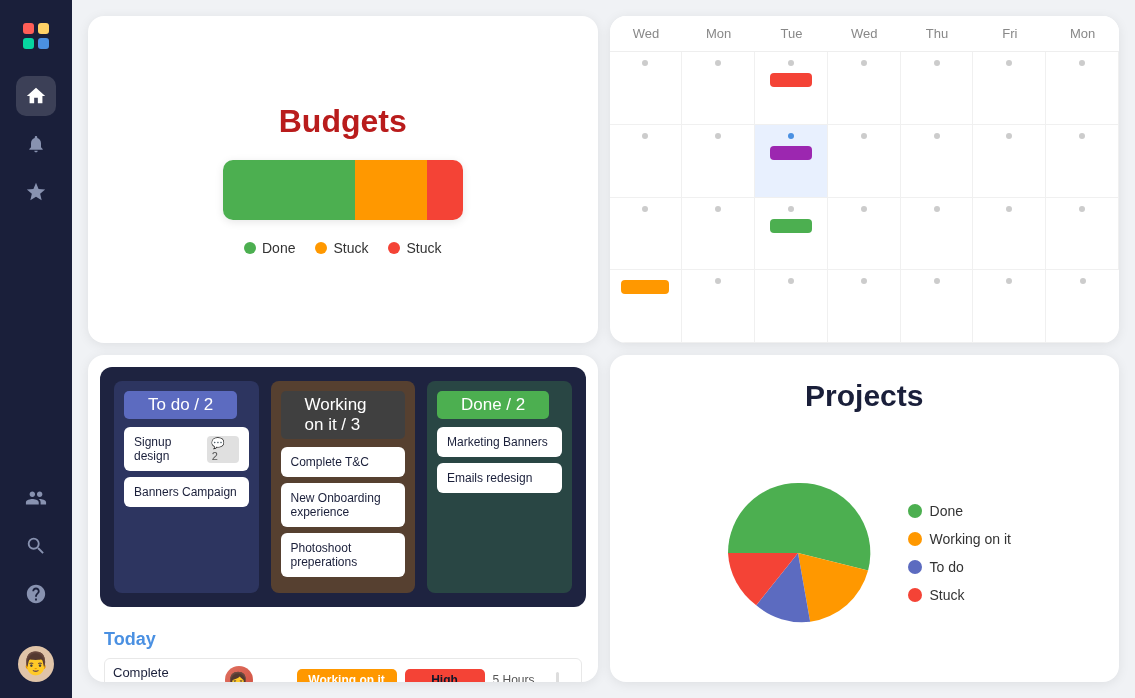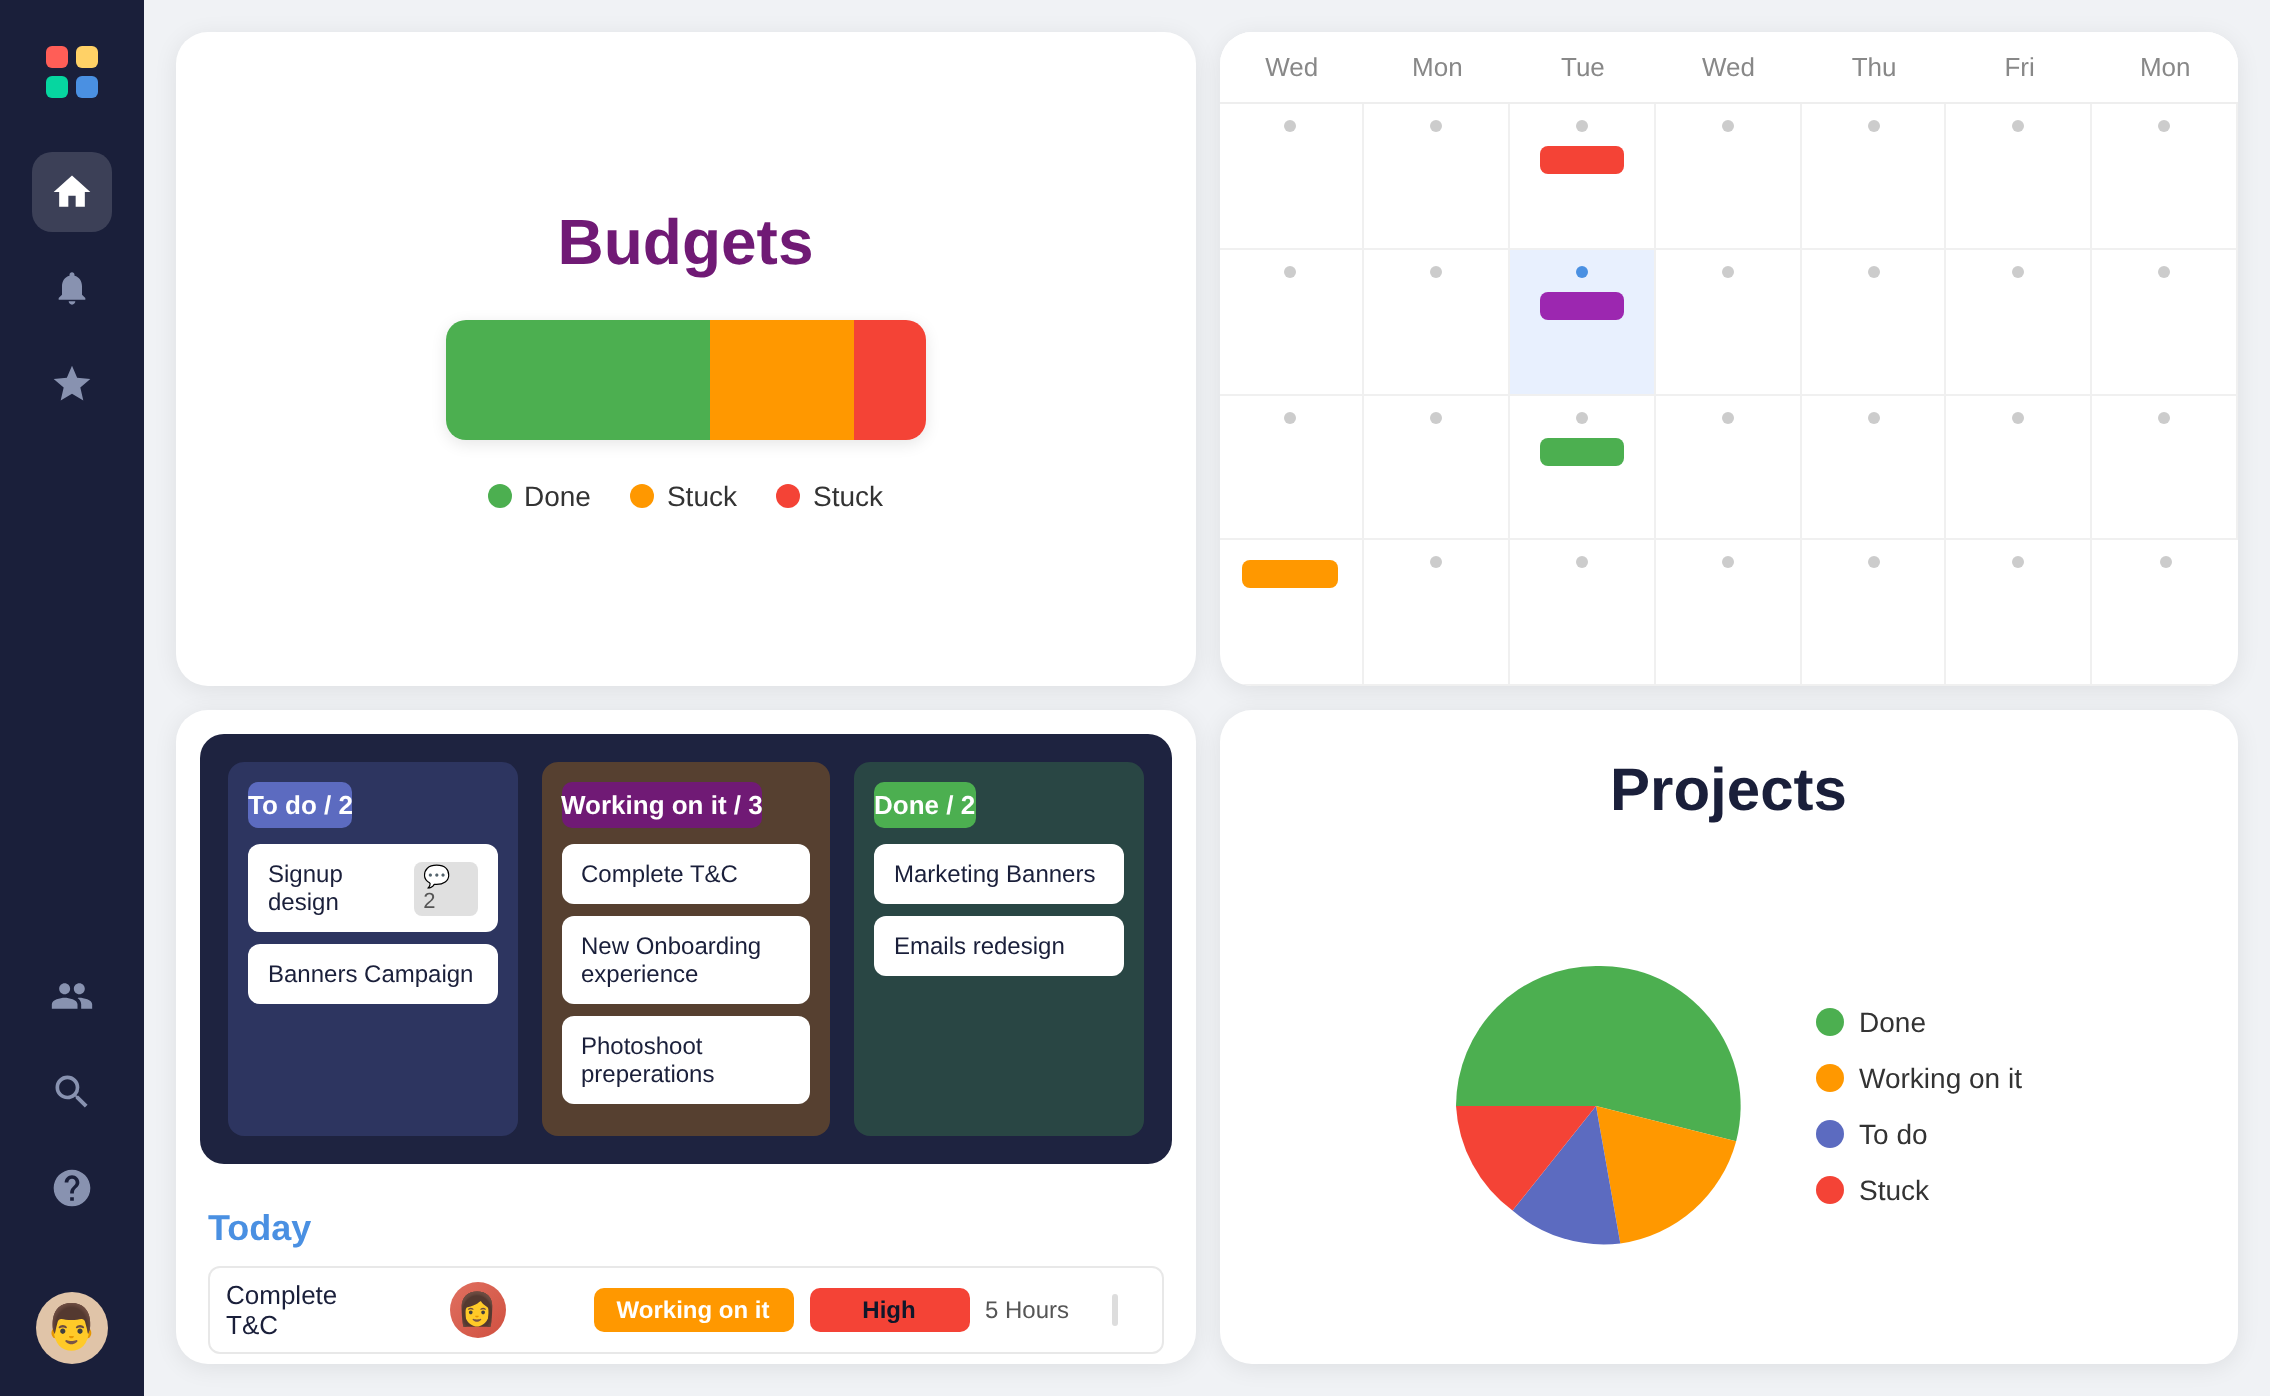--- a/index.html
+++ b/index.html
@@ -94,21 +94,21 @@
     .budgets-card {
       padding: 24px 32px;
       display: flex;
       flex-direction: column;
       align-items: center;
       justify-content: center;
     }
     .budgets-title {
       font-size: 32px;
       font-weight: 700;
-      color: #701a75;
+      color: #b91c1c;
       margin-bottom: 20px;
     }
     .budget-bar-container {
       width: 240px;
       height: 60px;
       border-radius: 10px;
       overflow: hidden;
       display: flex;
       margin-bottom: 20px;
       box-shadow: 0 2px 8px rgba(0,0,0,0.1);
@@ -209,25 +209,25 @@
       display: flex;
       gap: 12px;
       flex: 0 0 auto;
     }
     .kanban-col {
       flex: 1;
       border-radius: 8px;
       padding: 10px;
     }
     .kanban-col-header {
-      font-size: 13px;
-      font-weight: 700;
+      font-size: 17px;
+      font-weight: 400;
       color: white;
       margin-bottom: 8px;
-      padding: 4px 0;
+      padding: 4px 24px;
       border-radius: 5px;
       display: inline-block;
     }
     .kanban-item {
       background: white;
       border-radius: 6px;
       padding: 8px 10px;
       margin-bottom: 6px;
       font-size: 12px;
       color: #1a1f3a;
@@ -566,21 +566,21 @@
         <div class="kanban-item">
           <span>Signup design</span>
           <span class="kanban-item-badge">💬 2</span>
         </div>
         <div class="kanban-item">
           <span>Banners Campaign</span>
         </div>
       </div>
 
       <div class="kanban-col" style="background:rgba(255,152,0,0.25);">
-        <div class="kanban-col-header" style="background:#701a75;">
+        <div class="kanban-col-header" style="background:#404040;">
           <span>Working on it / 3</span>
         </div>
         <div class="kanban-item">
           <span>Complete T&amp;C</span>
         </div>
         <div class="kanban-item">
           <span>New Onboarding experience</span>
         </div>
         <div class="kanban-item">
           <span>Photoshoot preperations</span>

